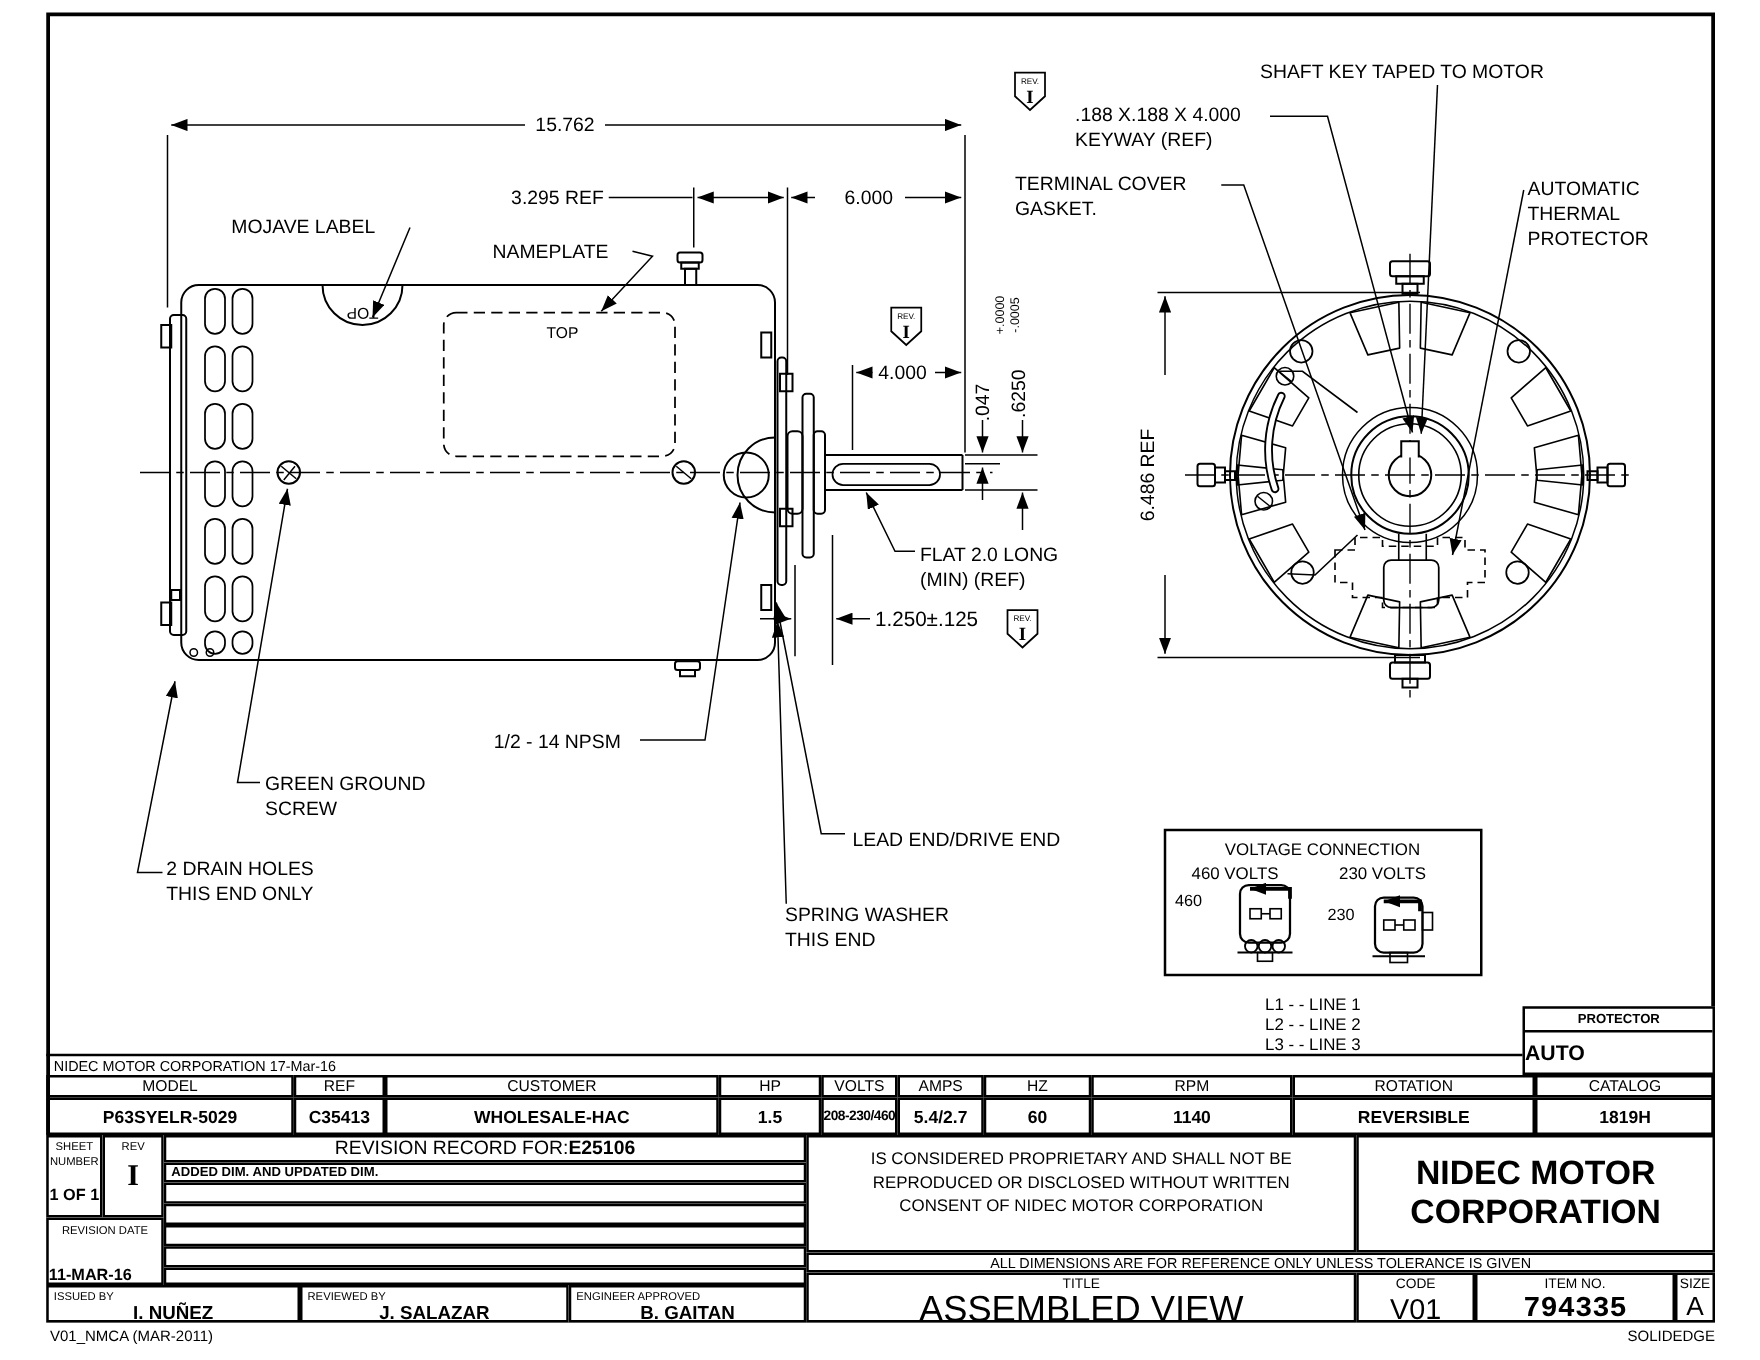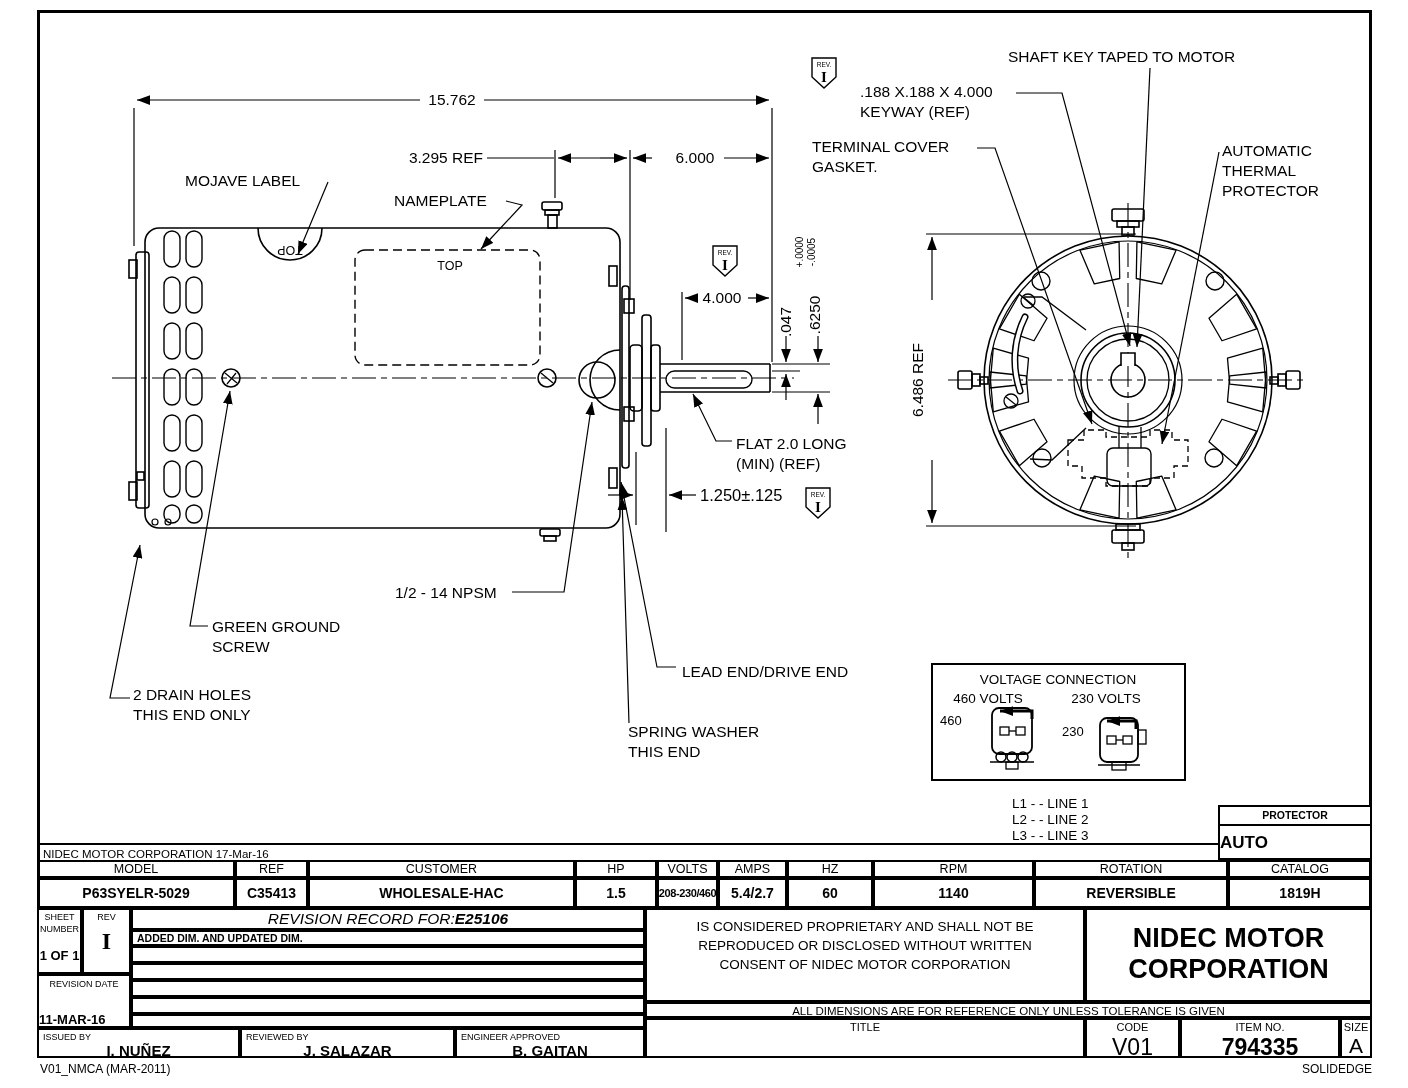--- a/index.html
+++ b/index.html
@@ -27,33 +27,33 @@
   .spec .v.tight{font-size:11px;letter-spacing:-0.4px;}
   
   .cell{position:absolute;box-sizing:border-box;border:2px solid #000;background:#fff;overflow:hidden;}
   .lbl{font-size:9px;line-height:10px;}
   .ctr{text-align:center;}
   .sheet-cell .lbl{text-align:center;padding-top:2px;}
   .sheet-cell .big{text-align:center;font-size:13px;font-weight:bold;margin-top:14px;}
   .rev-cell .lbl{text-align:center;padding-top:2px;}
   .rev-cell .big{text-align:center;font-family:"Liberation Serif",serif;font-size:24px;
                  font-weight:bold;margin-top:6px;}
-  .rechdr{font-size:15.5px;display:flex;align-items:center;justify-content:center;font-style:italic;}
+  .rechdr{font-size:15.5px;display:flex;align-items:center;justify-content:center;}
   .recnote{font-size:10.5px;font-weight:bold;display:flex;align-items:center;padding-left:4px;}
   .date-cell .lbl{text-align:center;padding-top:3px;}
   .date-cell .big{font-size:13px;font-weight:bold;margin-top:23px;}
   .sign .lbl{padding:2px 0 0 4px;}
   .sign .big{text-align:center;font-size:15px;font-weight:bold;margin-top:0px;}
   .disc{font-size:13.5px;text-align:center;padding-top:7px;line-height:19px;}
   .company{font-size:27px;font-weight:bold;text-align:center;line-height:31px;padding-top:13px;}
   .tolnote{font-size:11.5px;text-align:center;line-height:13px;padding-top:1px;}
   .tcell .lbl{text-align:center;font-size:11px;padding-top:2px;}
   .title-big{text-align:center;font-size:29px;margin-top:0px;}
   .code-big{text-align:center;font-size:23px;margin-top:2px;}
-  .item-big{text-align:center;font-size:23px;font-weight:bold;margin-top:2px;}
+  .item-big{text-align:center;font-size:23px;font-weight:bold;margin-top:2px;font-family:Liberation Mono, monospace;}
   .size-big{text-align:center;font-size:21px;margin-top:2px;}
   .footer-note{font-size:12px;}
 </style>
 </head>
 <body>
 
 <div class="sheet">
   <div class="abs frame"></div>
 
   <svg class="abs draw" width="1335" height="833" viewBox="37 10 1335 833">
@@ -400,20 +400,21 @@
     <div>REPRODUCED OR DISCLOSED WITHOUT WRITTEN</div>
     <div>CONSENT OF NIDEC MOTOR CORPORATION</div>
   </div>
   <div class="cell company" style="left:1085px;top:908px;width:287px;height:94px;">
     <div>NIDEC MOTOR</div>
     <div>CORPORATION</div>
   </div>
   <div class="cell tolnote" style="left:645px;top:1002px;width:727px;height:16px;">ALL DIMENSIONS ARE FOR REFERENCE ONLY UNLESS TOLERANCE IS GIVEN</div>
   <div class="cell tcell" style="left:645px;top:1018px;width:440px;height:40px;">
     <div class="lbl ctr">TITLE</div>
+    <div class="title-big">ASSEMBLED VIEW</div>
   </div>
   <div class="cell tcell" style="left:1085px;top:1018px;width:95px;height:40px;">
     <div class="lbl ctr">CODE</div>
     <div class="code-big">V01</div>
   </div>
   <div class="cell tcell" style="left:1180px;top:1018px;width:160px;height:40px;">
     <div class="lbl ctr">ITEM NO.</div>
     <div class="item-big">794335</div>
   </div>
   <div class="cell tcell" style="left:1340px;top:1018px;width:32px;height:40px;">

